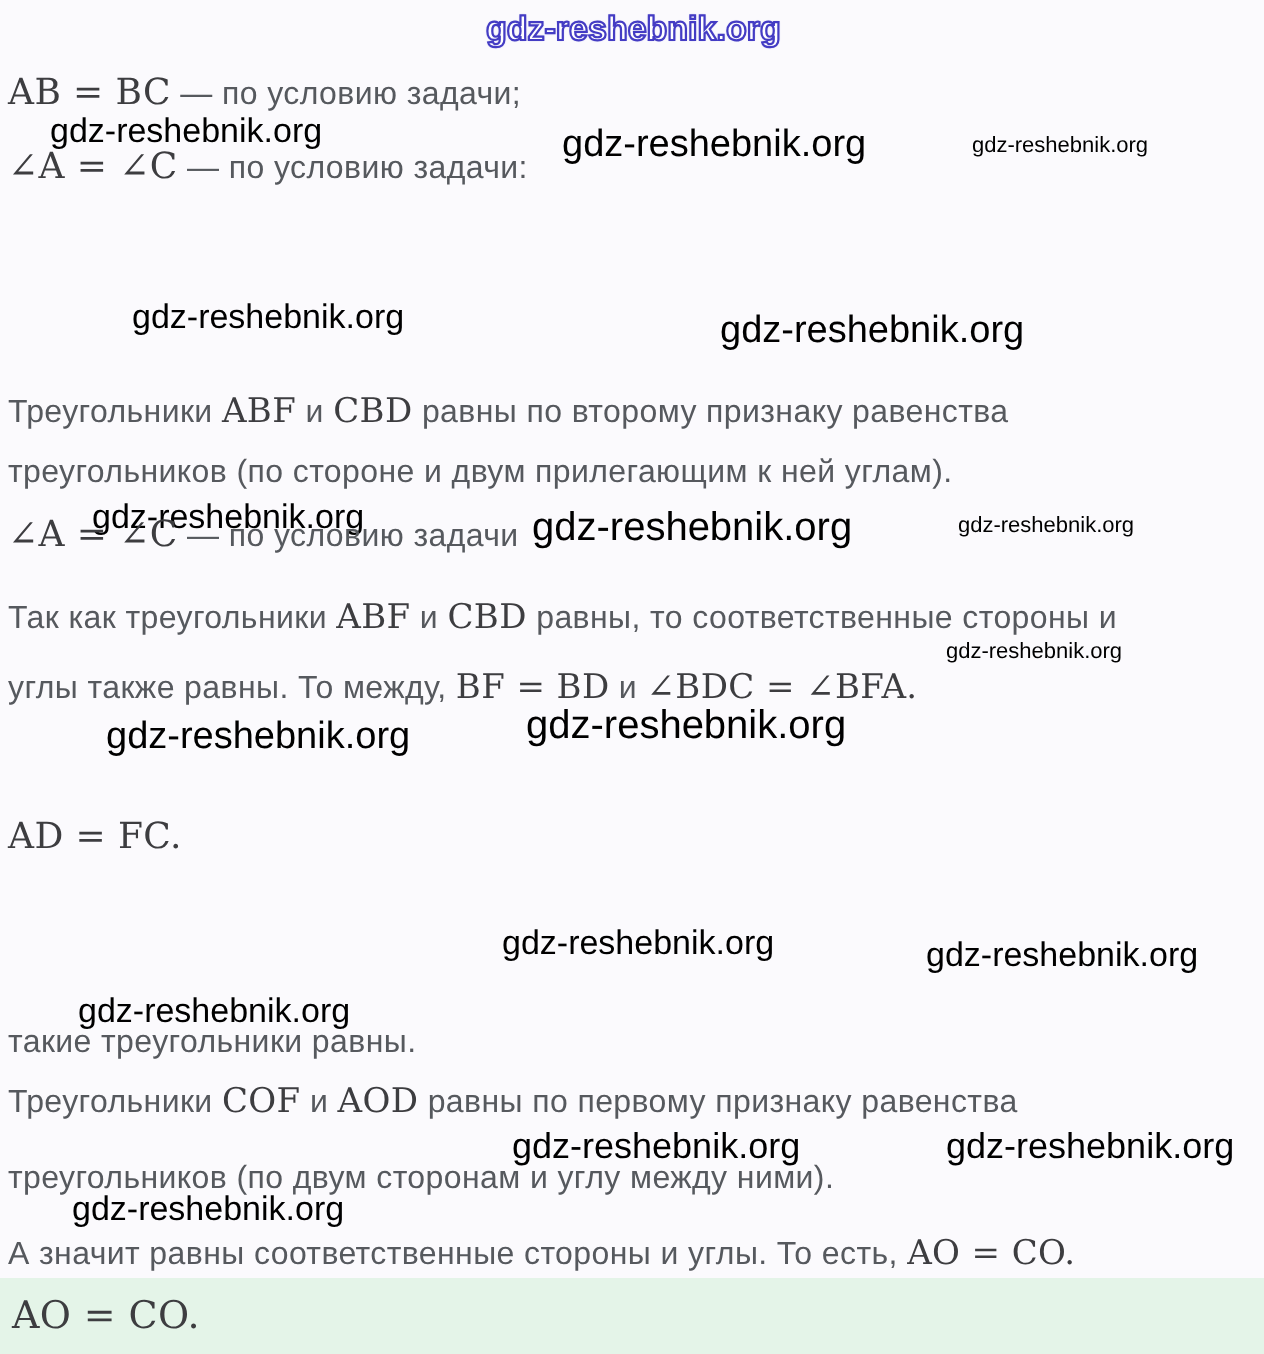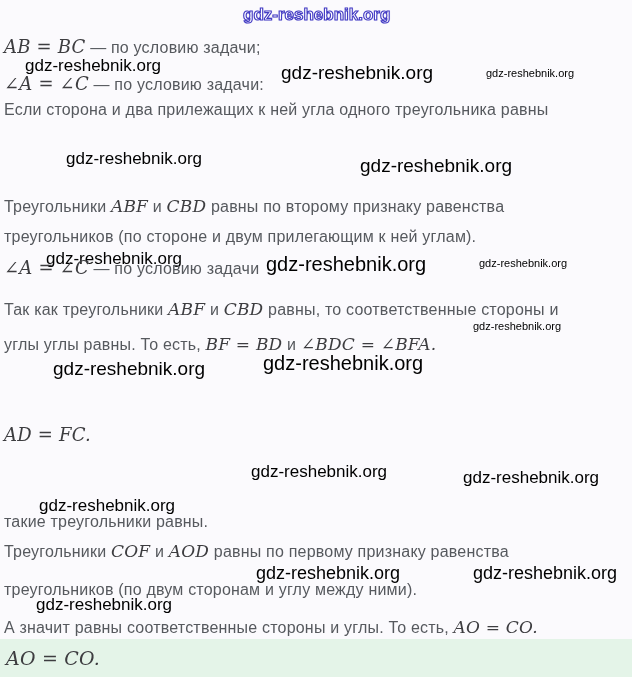--- a/index.html
+++ b/index.html
@@ -12,21 +12,20 @@
   }
   .line{
     position:absolute;left:4px;
     color:#56595e;
     font-size:16px;
     letter-spacing:.2px;
     white-space:pre;
   }
   .m{
     font-family:"DejaVu Serif","DejaVu Sans",serif;
-    font-style:italic;
     color:#3d3d40;
     font-size:17px;
     letter-spacing:.2px;
   }
   .mathline .m{font-size:18px;}
   .wm{
     position:absolute;
     color:#000;
     font-family:"Liberation Sans",sans-serif;
     white-space:pre;
@@ -43,21 +42,21 @@
     width:632px;height:38px;
     background:#e4f4e8;
   }
   .answer-box .m{
     position:absolute;left:6px;top:8px;
     font-size:19px;
   }
   
   .l1{top:36px;}  .l2{top:73px;}  .l3{top:101px;} .l4{top:132px;}
   .l5{top:166px;} .l6{top:196px;} .l7{top:228px;} .l8{top:257px;}
-  .l9{top:299px;} .l10{top:334px;} .l11{top:376px;} .l12{top:408px;margin-top:16px;}
+  .l9{top:299px;} .l10{top:334px;} .l11{top:376px;} .l12{top:408px;}
   .l13{top:445px;} .l14{top:482px;} .l15{top:513px;} .l16{top:541px;}
   .l17{top:581px;} .l18{top:617px;}
   
   .w0{left:243px;top:5px;font-size:17px;}
   .w1{left:25px;top:56px;font-size:17px;}
   .w2{left:281px;top:62px;font-size:19px;}
   .w3{left:486px;top:67px;font-size:11px;}
   .w4{left:66px;top:149px;font-size:17px;}
   .w5{left:360px;top:155px;font-size:19px;}
   .w6{left:46px;top:249px;font-size:17px;}
@@ -82,21 +81,20 @@
 
   <div class="line mathline l1"><span class="m">AB = BC</span><span> — по условию задачи;</span></div>
 
   <div class="wm w1">gdz-reshebnik.org</div>
 
   <div class="line mathline l2"><span class="m">∠A = ∠C</span><span> — по условию задачи:</span></div>
 
   <div class="wm w2">gdz-reshebnik.org</div>
   <div class="wm w3">gdz-reshebnik.org</div>
 
-  <div class="line l3">Если сторона и два прилежащих к ней угла одного треугольника равны</div>
 
   <div class="wm w4">gdz-reshebnik.org</div>
 
 
   <div class="wm w5">gdz-reshebnik.org</div>
 
   <div class="line l6"><span>Треугольники </span><span class="m">ABF</span><span> и </span><span class="m">CBD</span><span> равны по второму признаку равенства</span></div>
 
   <div class="line l7">треугольников (по стороне и двум прилегающим к ней углам).</div>
 
@@ -104,21 +102,21 @@
 
   <div class="line mathline l8"><span class="m">∠A = ∠C</span><span> — по условию задачи</span></div>
 
   <div class="wm w7">gdz-reshebnik.org</div>
   <div class="wm w8">gdz-reshebnik.org</div>
 
   <div class="line l9"><span>Так как треугольники </span><span class="m">ABF</span><span> и </span><span class="m">CBD</span><span> равны, то соответственные стороны и</span></div>
 
   <div class="wm w9">gdz-reshebnik.org</div>
 
-  <div class="line l10"><span>углы углы равны. То есть, </span><span class="m">BF = BD</span><span> и </span><span class="m">∠BDC = ∠BFA.</span></div>
+  <div class="line l10"><span>углы также равны. То между, </span><span class="m">BF = BD</span><span> и </span><span class="m">∠BDC = ∠BFA.</span></div>
 
   <div class="wm w10">gdz-reshebnik.org</div>
   <div class="wm w11">gdz-reshebnik.org</div>
 
 
   <div class="line mathline l12"><span class="m">AD = FC.</span></div>
 
 
   <div class="wm w12">gdz-reshebnik.org</div>
   <div class="wm w13">gdz-reshebnik.org</div>

